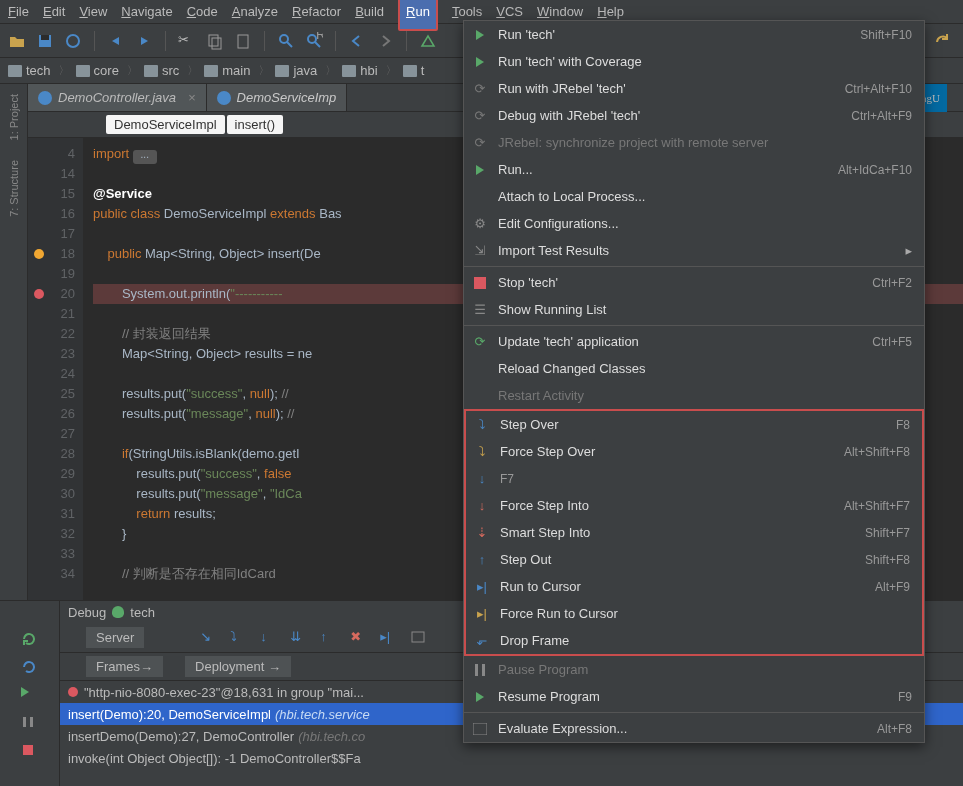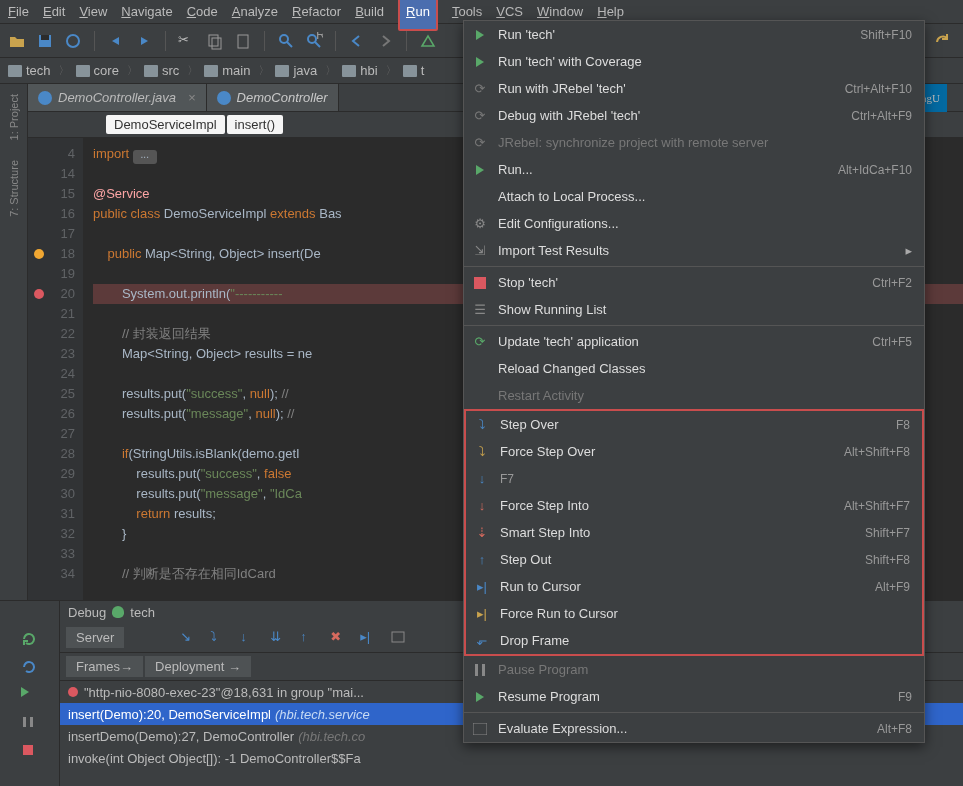--- a/index.html
+++ b/index.html
@@ -39,36 +39,36 @@
 .pill { background:#f5f5f5; color:#333; padding:2px 8px; border-radius:2px; margin-right:2px;}
 
 
 .code { position:absolute; left:28px; top:138px; right:0; bottom:186px; background:#2b2b2b; display:flex; font-family:Consolas,monospace; font-size:13px; overflow:hidden;}
 .gutter { width:55px; background:#313335; color:#606366; text-align:right; padding:6px 8px 0 0; line-height:20px;}
 .gutter div { height:20px; position:relative;}
 .codetxt { flex:1; padding:6px 0 0 10px; line-height:20px; color:#a9b7c6; white-space:pre; position:relative;}
 .codetxt div { height:20px; }
 .kw { color:#cc7832; }
 .str { color:#6a8759; }
-.ann { color:#fca5a5; }
+.ann { color:#ffffff;font-weight:bold; }
 .cmt { color:#808080; }
 .type { color:#a9b7c6; }
 .errline { background:#5c3a3a; display:block; width:100%; }
 .folddot { display:inline-block; width:24px; height:14px; background:#555; border-radius:3px; text-align:center; line-height:10px; font-size:10px;}
 .gdot-red{ width:10px; height:10px; border-radius:50%; background:#db5860; display:inline-block;}
 .gdot-yel{ width:10px; height:10px; border-radius:50%; background:#f0a732; display:inline-block;}
 
 
 .debugpanel { position:absolute; left:0; right:0; bottom:0; height:186px; background:#3c3f41; border-top:1px solid #2b2b2b; display:flex;}
 .dbgtitle { height:22px; display:flex; align-items:center; padding:0 8px; color:#bbb; gap:6px;}
 .dbgside { width:60px; background:#3c3f41; display:flex; flex-direction:column; align-items:center; gap:10px; padding-top:30px; border-right:1px solid #2b2b2b;}
 .dbgmain { flex:1; display:flex; flex-direction:column;}
 .dbgtool { height:30px; display:flex; align-items:center; padding:0 6px; gap:12px; border-bottom:1px solid #2b2b2b; background:#3c3f41;}
 .dbgsub { height:28px; background:#3c3f41; display:flex; align-items:center; padding:0 6px; border-bottom:1px solid #2b2b2b;}
-.dbgtab { padding:3px 10px; color:#bbb; background:#4e5254; margin-right:2px;}
+.dbgtab { padding:3px 10px; color:#bbb; background:#4e5254; margin-right:2px;margin-left:20px;}
 .frames { flex:1; background:#3c3f41; overflow:hidden;}
 .frow { height:22px; padding:1px 8px; color:#bbb; display:flex; align-items:center; white-space:nowrap;}
 .frow.sel { background:#2f65ca; color:#fff;}
 .frow .pkg { color:#787878; font-style:italic; margin-left:4px;}
 .frow.sel .pkg { color:#c7dbf4; }
 
 
 .leftbar2 { position:absolute; left:0; bottom:0; width:28px; height:120px; background:#3c3f41; display:flex; flex-direction:column; align-items:center; gap:16px; padding-top:10px;}
 
 
@@ -180,21 +180,21 @@
 </div>
 
 <div class="edtabs" id="edtabs">
     <div class="edtab">
       <span class="circleicon"></span>
       <span>DemoController.java</span>
       <span class="closex">×</span>
     </div>
     <div class="edtab active">
       <span class="circleicon"></span>
-      <span>DemoController</span>
+      <span>DemoServiceImp</span>
     </div>
   </div>
 <div class="rside">ringU</div>
 
 <div class="edcrumb">
   <span style="width:70px;"></span>
   <span class="pill">DemoServiceImpl</span>
   <span class="pill">insert()</span>
 </div>
 

